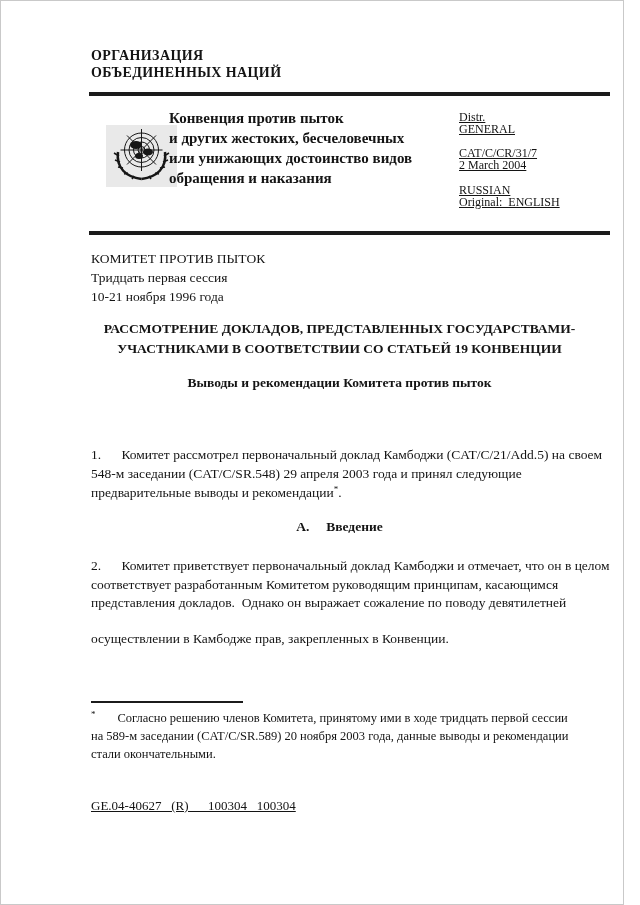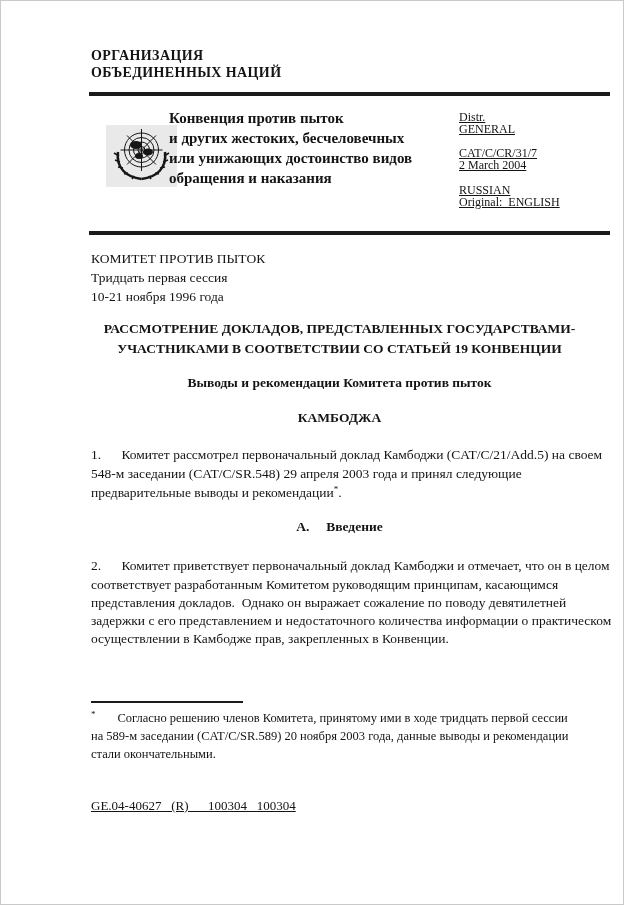--- a/index.html
+++ b/index.html
@@ -87,32 +87,30 @@
 
   <div class="rule-thick" style="left:88px; top:230px; width:521px; height:4px;"></div>
 
   <div class="abs body-txt" style="left:90px; top:250px;">КОМИТЕТ ПРОТИВ ПЫТОК</div>
   <div class="abs body-txt" style="left:90px; top:269px;">Тридцать первая сессия</div>
   <div class="abs body-txt" style="left:90px; top:288px;">10-21 ноября 1996 года</div>
 
   <div class="abs body-txt bold centered" style="top:320px;">РАССМОТРЕНИЕ ДОКЛАДОВ, ПРЕДСТАВЛЕННЫХ ГОСУДАРСТВАМИ-</div>
   <div class="abs body-txt bold centered" style="top:340px;">УЧАСТНИКАМИ В СООТВЕТСТВИИ СО СТАТЬЕЙ 19 КОНВЕНЦИИ</div>
   <div class="abs body-txt bold centered" style="top:374px;">Выводы и рекомендации Комитета против пыток</div>
-  <div class="abs body-txt bold centered" style="top:409px;">КАМБОДЖА</div>
 
   <div class="abs body-txt" style="left:90px; top:446px;">1.      Комитет рассмотрел первоначальный доклад Камбоджи (CAT/C/21/Add.5) на своем</div>
   <div class="abs body-txt" style="left:90px; top:465px;">548-м заседании (CAT/C/SR.548) 29 апреля 2003 года и принял следующие</div>
   <div class="abs body-txt bold centered" style="top:518px;">А.     Введение</div>
 
   <div class="abs body-txt" style="left:90px; top:484px;"><span>предварительные выводы и рекомендации</span><span class="sup">*</span><span>.</span></div>
 
   <div class="abs body-txt" style="left:90px; top:557px;">2.      Комитет приветствует первоначальный доклад Камбоджи и отмечает, что он в целом</div>
   <div class="abs body-txt" style="left:90px; top:576px;">соответствует разработанным Комитетом руководящим принципам, касающимся</div>
   <div class="abs body-txt" style="left:90px; top:594px;">представления докладов.  Однако он выражает сожаление по поводу девятилетней</div>
-  <div class="abs body-txt" style="left:90px; top:612px;">задержки с его представлением и недостаточного количества информации о практическом</div>
   <div class="abs body-txt" style="left:90px; top:630px;">осуществлении в Камбодже прав, закрепленных в Конвенции.</div>
 
   <div class="rule-thick" style="left:90px; top:700px; width:152px; height:2px;"></div>
   <div class="abs fn-txt" style="left:90px; top:710px;"><span class="sup">*</span><span>       Согласно решению членов Комитета, принятому ими в ходе тридцать первой сессии</span></div>
   <div class="abs fn-txt" style="left:90px; top:728px;">на 589-м заседании (CAT/C/SR.589) 20 ноября 2003 года, данные выводы и рекомендации</div>
   <div class="abs fn-txt" style="left:90px; top:746px;">стали окончательными.</div>
 
   <div class="abs footer-txt" style="left:90px; top:797px;text-decoration:underline;">GE.04-40627   (R)      100304   100304</div>
 
 </div>

